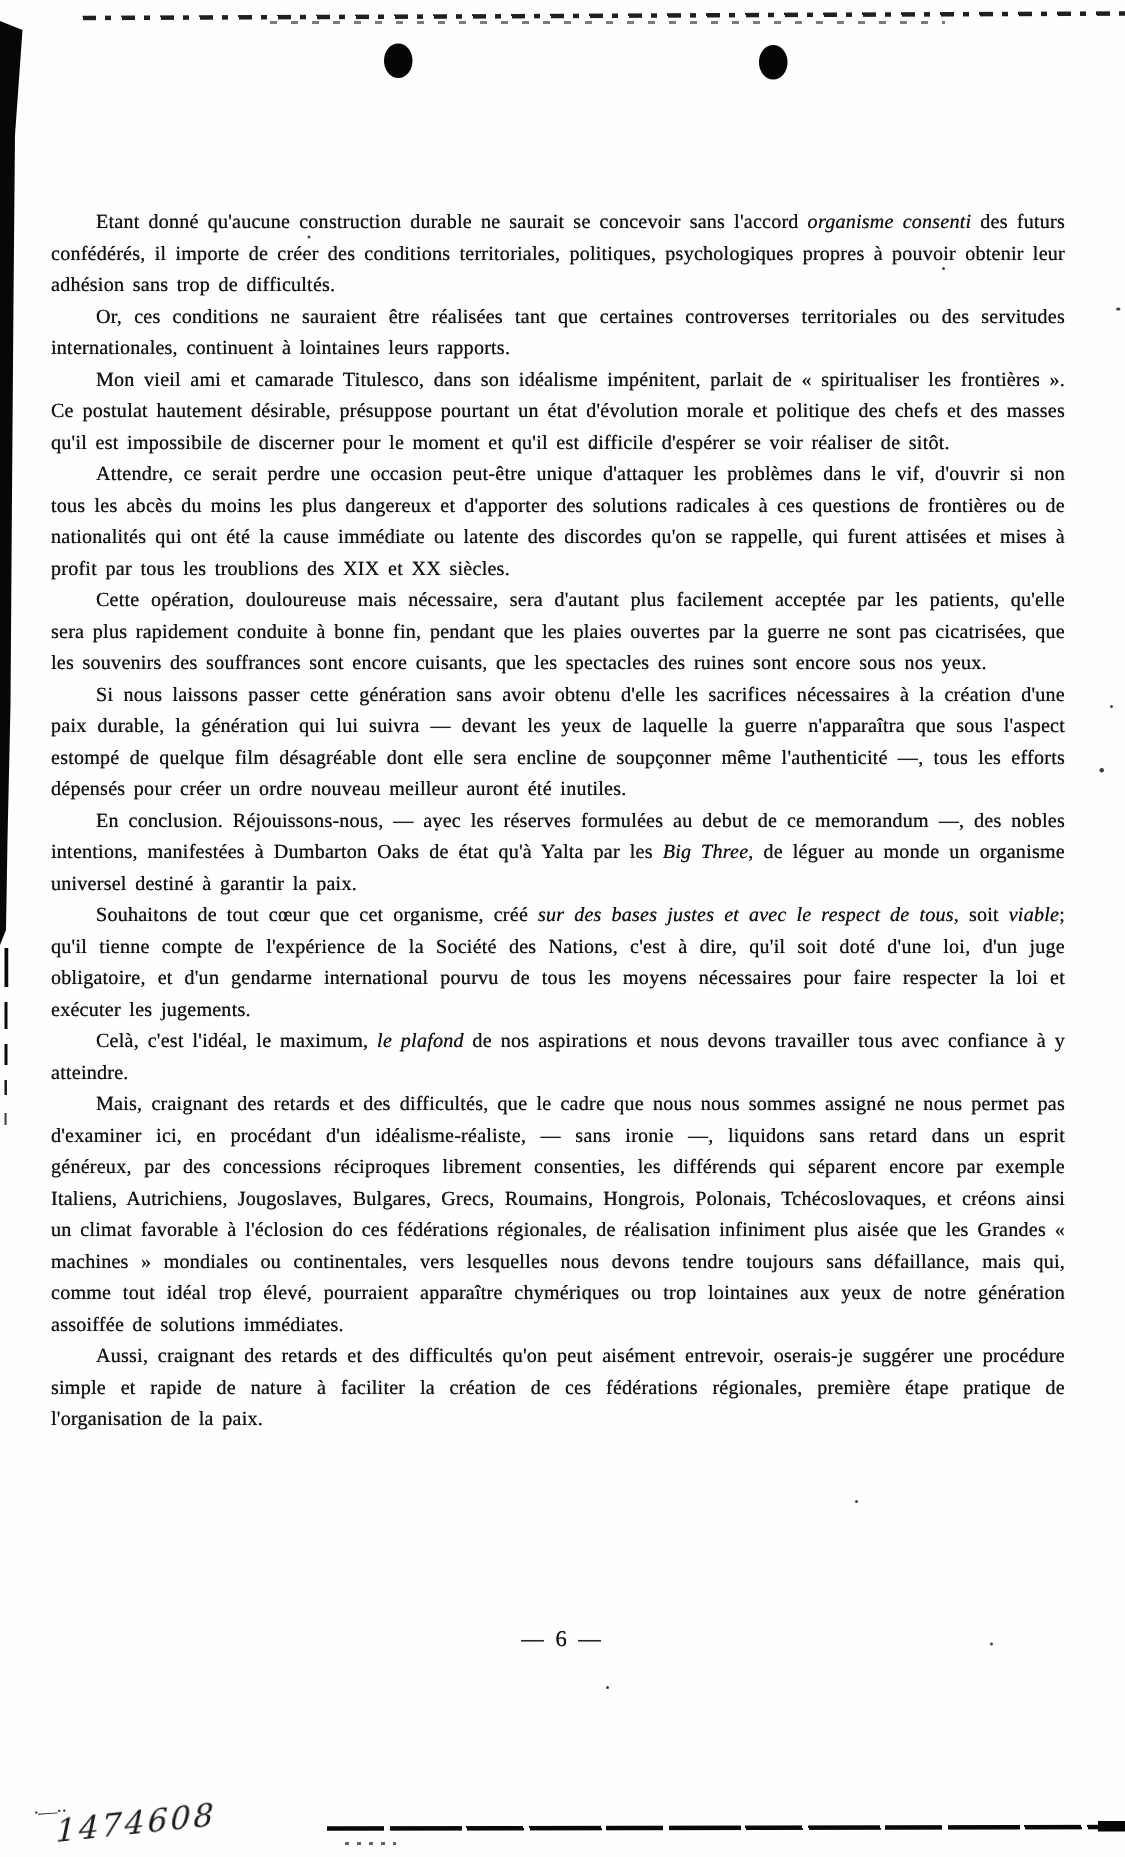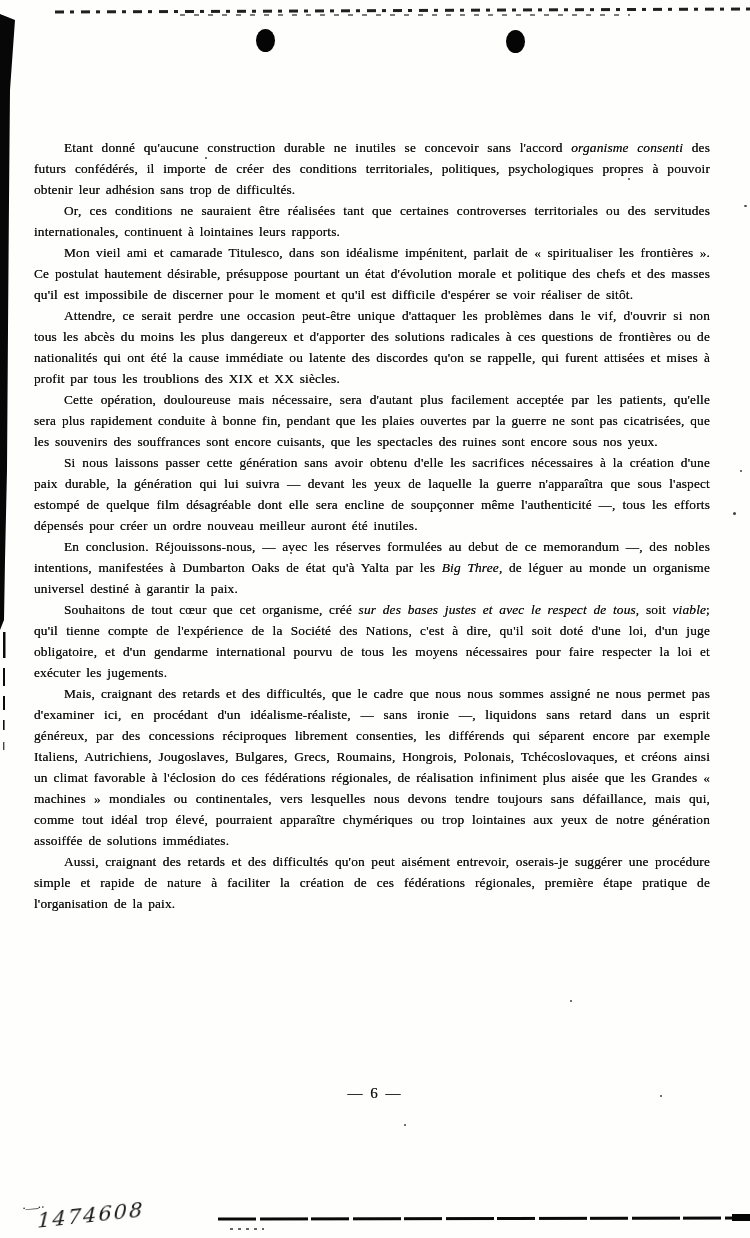--- a/index.html
+++ b/index.html
@@ -112,25 +112,26 @@
 <div class="speckle" style="left:744px;top:205px;width:3px;height:2px;"></div>
 <div class="speckle" style="left:733px;top:512px;width:3px;height:3px;"></div>
 <div class="speckle" style="left:740px;top:470px;width:2px;height:2px;"></div>
 <div class="speckle" style="left:290px;top:552px;width:2px;height:2px;"></div>
 <div class="speckle" style="left:570px;top:1000px;width:2px;height:2px;"></div>
 <div class="speckle" style="left:660px;top:1095px;width:2px;height:2px;"></div>
 <div class="speckle" style="left:404px;top:1124px;width:2px;height:2px;"></div>
 <div class="speckle" style="left:205px;top:157px;width:2px;height:2px;"></div>
 
 <div class="page-text" id="document-body">
-    <p><span>Etant donné qu'aucune construction durable ne inutiles se concevoir sans l'accord </span><em>organisme consenti</em><span> des futurs confédérés, il importe de créer des conditions territoriales, politiques, psychologiques propres à pouvoir obtenir leur adhésion sans trop de difficultés.</span></p>
+    <p><span>Etant donné qu'aucune construction durable ne saurait se concevoir sans l'accord </span><em>organisme consenti</em><span> des futurs confédérés, il importe de créer des conditions territoriales, politiques, psychologiques propres à pouvoir obtenir leur adhésion sans trop de difficultés.</span></p>
     <p><span>Or, ces conditions ne sauraient être réalisées tant que certaines controverses territoriales ou des servitudes internationales, continuent à lointaines leurs rapports.</span></p>
     <p><span>Mon vieil ami et camarade Titulesco, dans son idéalisme impénitent, parlait de « spiritualiser les frontières ». Ce postulat hautement désirable, présuppose pourtant un état d'évolution morale et politique des chefs et des masses qu'il est impossibile de discerner pour le moment et qu'il est difficile d'espérer se voir réaliser de sitôt.</span></p>
     <p><span>Attendre, ce serait perdre une occasion peut-être unique d'attaquer les problèmes dans le vif, d'ouvrir si non tous les abcès du moins les plus dangereux et d'apporter des solutions radicales à ces questions de frontières ou de nationalités qui ont été la cause immédiate ou latente des discordes qu'on se rappelle, qui furent attisées et mises à profit par tous les troublions des XIX et XX siècles.</span></p>
     <p><span>Cette opération, douloureuse mais nécessaire, sera d'autant plus facilement acceptée par les patients, qu'elle sera plus rapidement conduite à bonne fin, pendant que les plaies ouvertes par la guerre ne sont pas cicatrisées, que les souvenirs des souffrances sont encore cuisants, que les spectacles des ruines sont encore sous nos yeux.</span></p>
     <p><span>Si nous laissons passer cette génération sans avoir obtenu d'elle les sacrifices nécessaires à la création d'une paix durable, la génération qui lui suivra — devant les yeux de laquelle la guerre n'apparaîtra que sous l'aspect estompé de quelque film désagréable dont elle sera encline de soupçonner même l'authenticité —, tous les efforts dépensés pour créer un ordre nouveau meilleur auront été inutiles.</span></p>
     <p><span>En conclusion. Réjouissons-nous, — avec les réserves formulées au debut de ce memorandum —, des nobles intentions, manifestées à Dumbarton Oaks de état qu'à Yalta par les </span><em>Big Three</em><span>, de léguer au monde un organisme universel destiné à garantir la paix.</span></p>
     <p><span>Souhaitons de tout cœur que cet organisme, créé </span><em>sur des bases justes et avec le respect de tous</em><span>, soit </span><em>viable</em><span>; qu'il tienne compte de l'expérience de la Société des Nations, c'est à dire, qu'il soit doté d'une loi, d'un juge obligatoire, et d'un gendarme international pourvu de tous les moyens nécessaires pour faire respecter la loi et exécuter les jugements.</span></p>
+    <p><span>Celà, c'est l'idéal, le maximum, </span><em>le plafond</em><span> de nos aspirations et nous devons travailler tous avec confiance à y atteindre.</span></p>
     <p><span>Mais, craignant des retards et des difficultés, que le cadre que nous nous sommes assigné ne nous permet pas d'examiner ici, en procédant d'un idéalisme-réaliste, — sans ironie —, liquidons sans retard dans un esprit généreux, par des concessions réciproques librement consenties, les différends qui séparent encore par exemple Italiens, Autrichiens, Jougoslaves, Bulgares, Grecs, Roumains, Hongrois, Polonais, Tchécoslovaques, et créons ainsi un climat favorable à l'éclosion do ces fédérations régionales, de réalisation infiniment plus aisée que les Grandes « machines » mondiales ou continentales, vers lesquelles nous devons tendre toujours sans défaillance, mais qui, comme tout idéal trop élevé, pourraient apparaître chymériques ou trop lointaines aux yeux de notre génération assoiffée de solutions immédiates.</span></p>
     <p><span>Aussi, craignant des retards et des difficultés qu'on peut aisément entrevoir, oserais-je suggérer une procédure simple et rapide de nature à faciliter la création de ces fédérations régionales, première étape pratique de l'organisation de la paix.</span></p>
   </div>
 
 <div class="page-number">— 6 —</div>
 
 </body></html>

